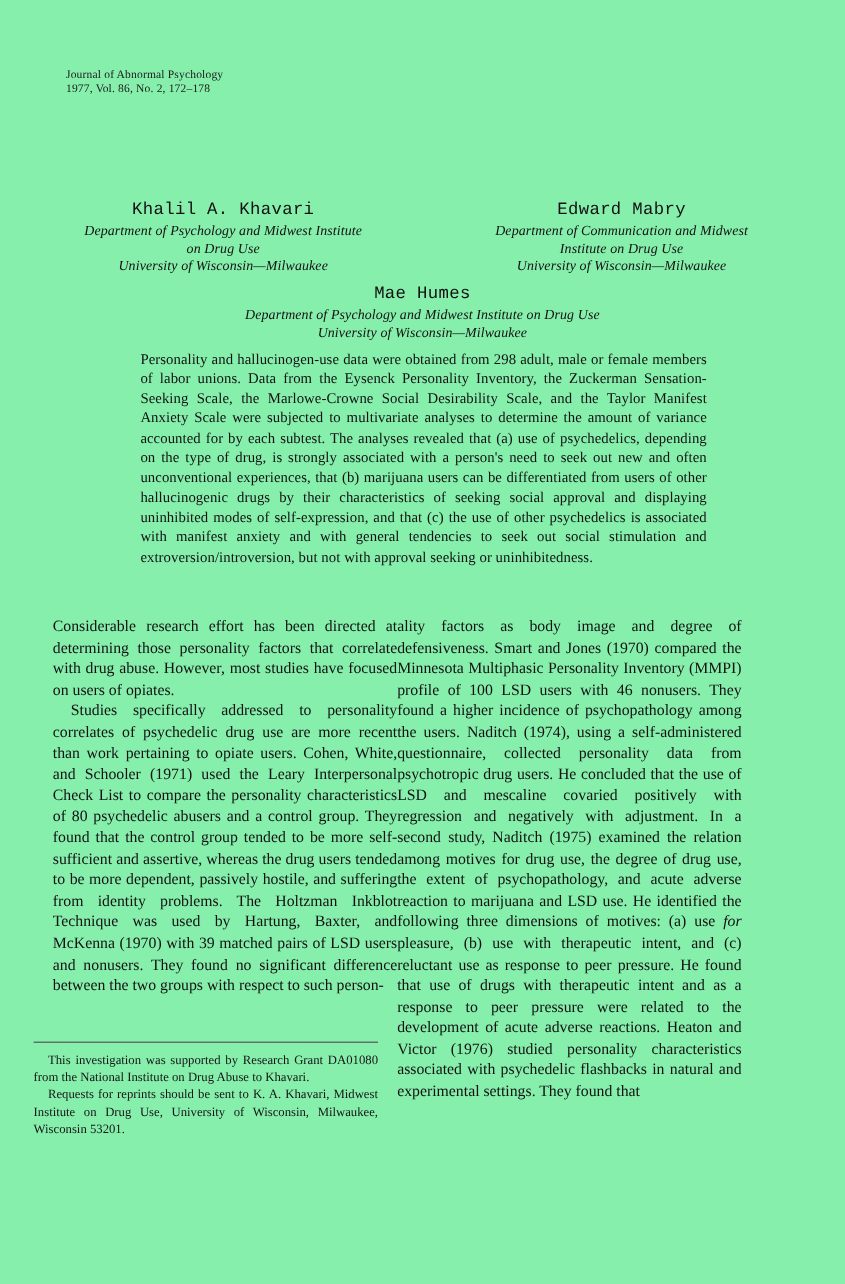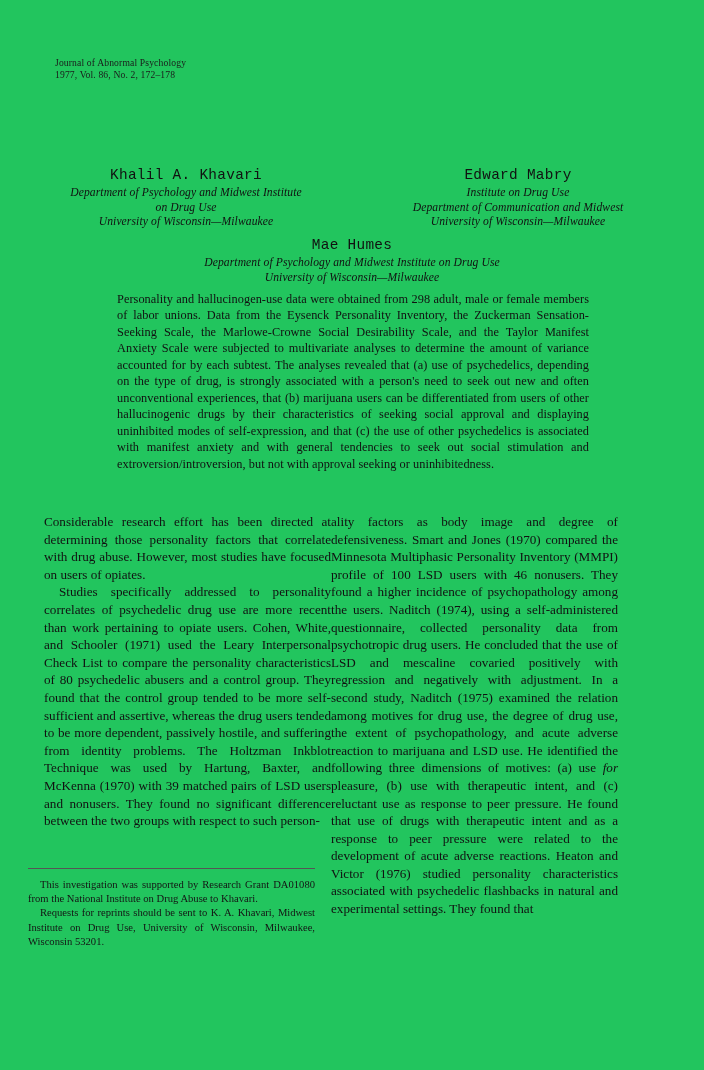--- a/index.html
+++ b/index.html
@@ -9,21 +9,21 @@
   }
   body {
     font-family: "Liberation Serif", "DejaVu Serif", serif;
     color: #111111;
   }
   .page {
     position: relative;
     width: 704px;
     height: 1070px;
     margin: 0 auto;
-    background: #22c55e;
+    background: #86efac;
     overflow: hidden;
     box-sizing: border-box;
   }
 
   
   .journal-header {
     position: absolute;
     left: 55px;
     top: 57px;
     font-size: 9.6px;
@@ -170,22 +170,22 @@
 
   <div class="author-row">
     <div class="author-block">
       <div class="author-name">Khalil A. Khavari</div>
       <div class="author-affil">Department of Psychology and Midwest Institute</div>
       <div class="author-affil">on Drug Use</div>
       <div class="author-affil">University of Wisconsin—Milwaukee</div>
     </div>
     <div class="author-block">
       <div class="author-name">Edward Mabry</div>
+      <div class="author-affil">Department of Communication and Midwest</div>
       <div class="author-affil">Institute on Drug Use</div>
-      <div class="author-affil">Department of Communication and Midwest</div>
       <div class="author-affil">University of Wisconsin—Milwaukee</div>
     </div>
   </div>
 
   <div class="author-center">
     <div class="author-name">Mae Humes</div>
     <div class="author-affil">Department of Psychology and Midwest Institute on Drug Use</div>
     <div class="author-affil">University of Wisconsin—Milwaukee</div>
   </div>
 

